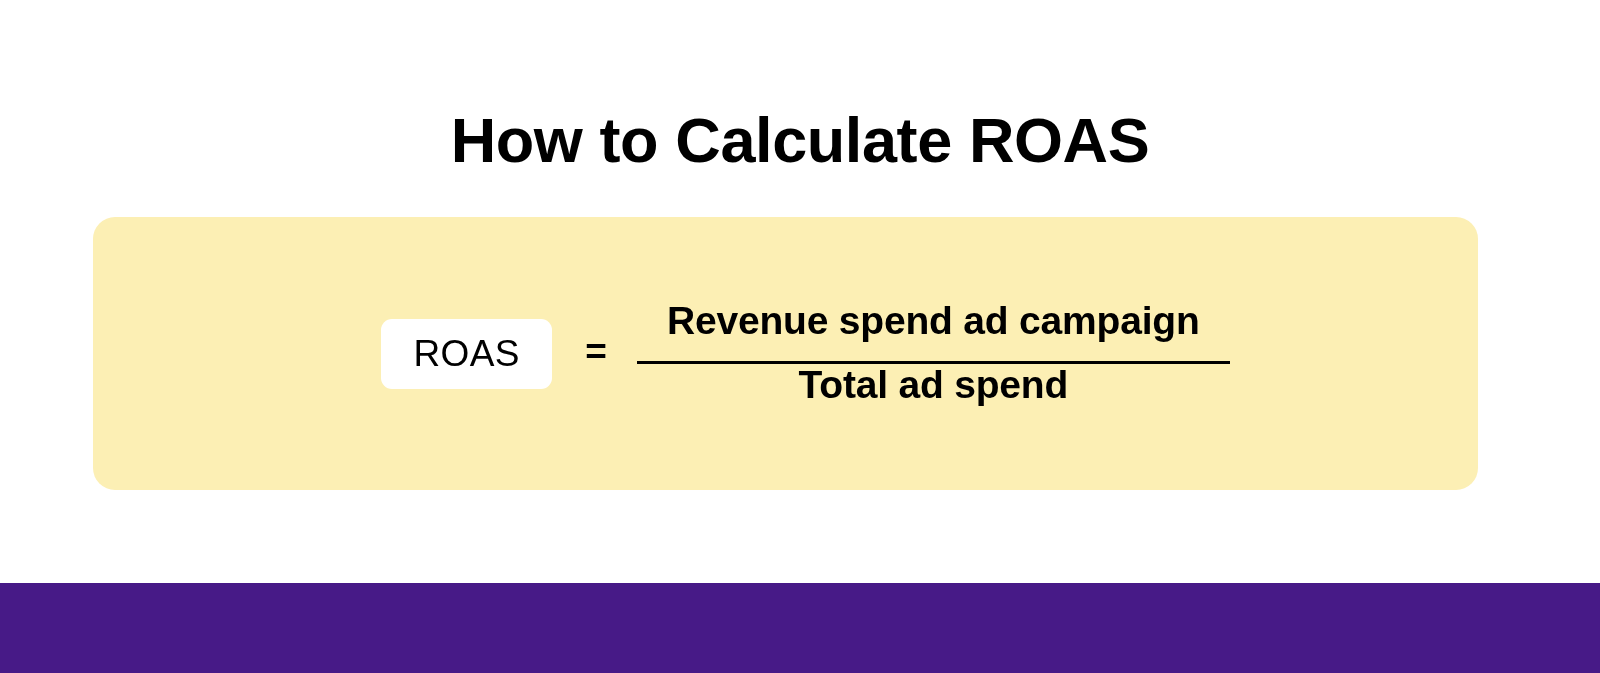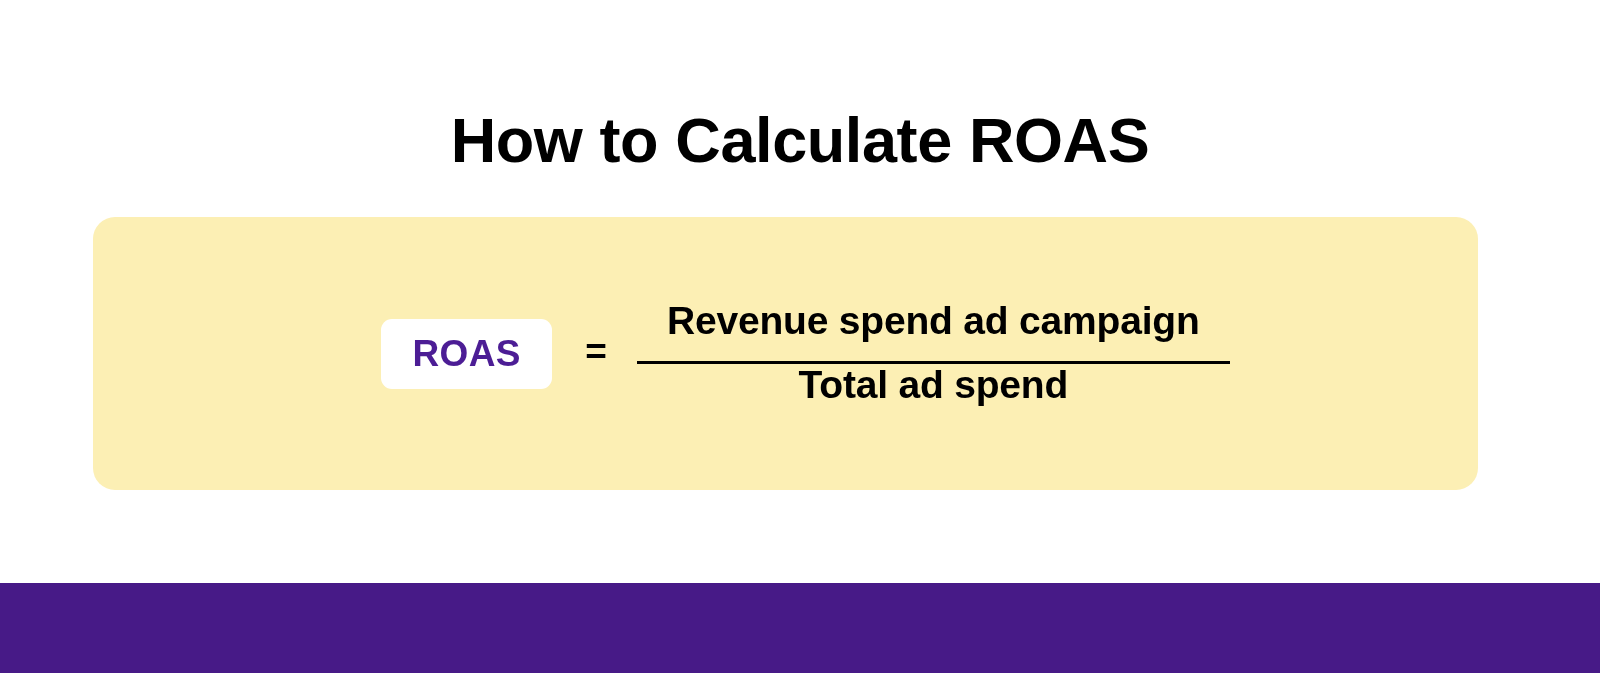--- a/index.html
+++ b/index.html
@@ -62,22 +62,22 @@
 
   .roas-pill {
     width: 171px;
     height: 70px;
     background: #ffffff;
     border-radius: 11px;
     display: flex;
     align-items: center;
     justify-content: center;
     font-size: 37px;
-    font-weight: 700;
-    color: #4c1d95;
+    font-weight: 400;
+    color: #000000;
     letter-spacing: 0.4px;
     margin-left: 40px;
     flex: 0 0 auto;
   }
 
   .equals-sign {
     font-size: 37px;
     font-weight: 700;
     color: #000000;
     margin: 0 30px 0 33px;

